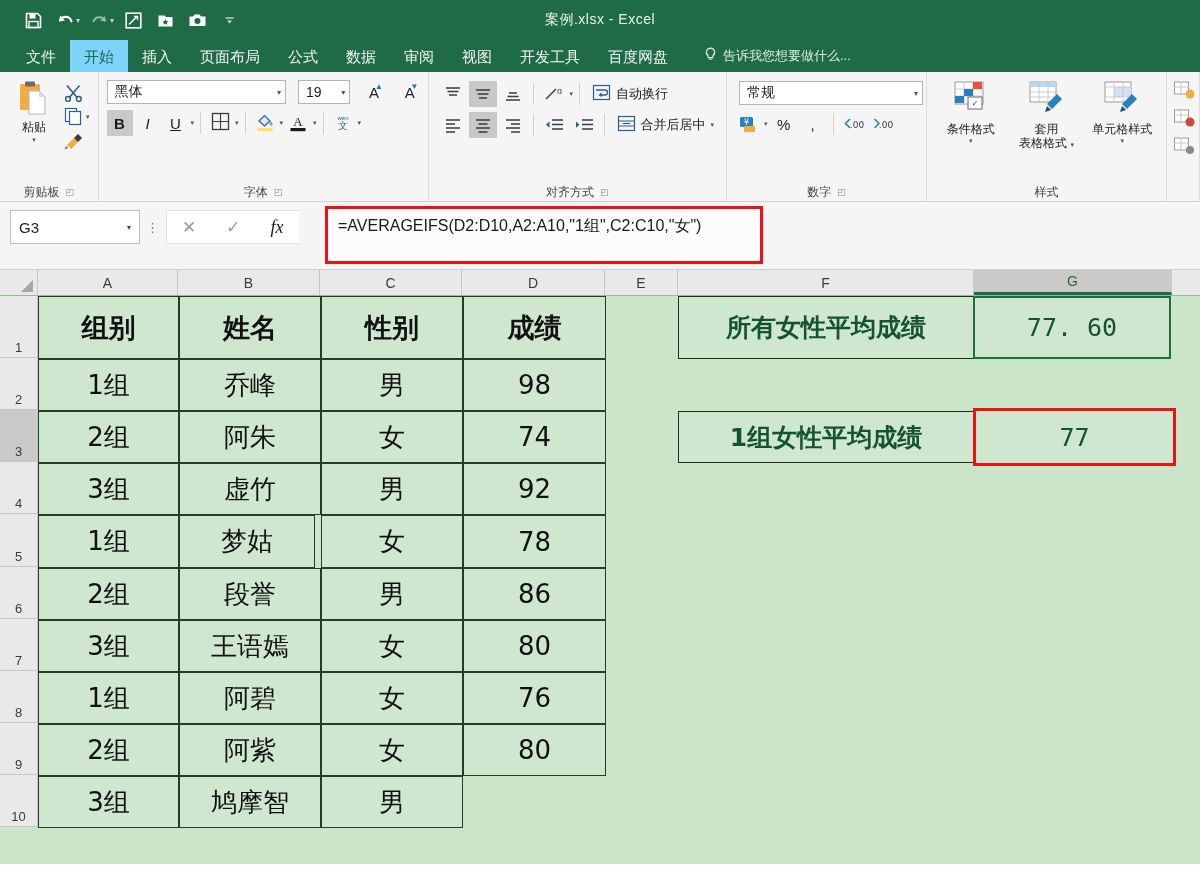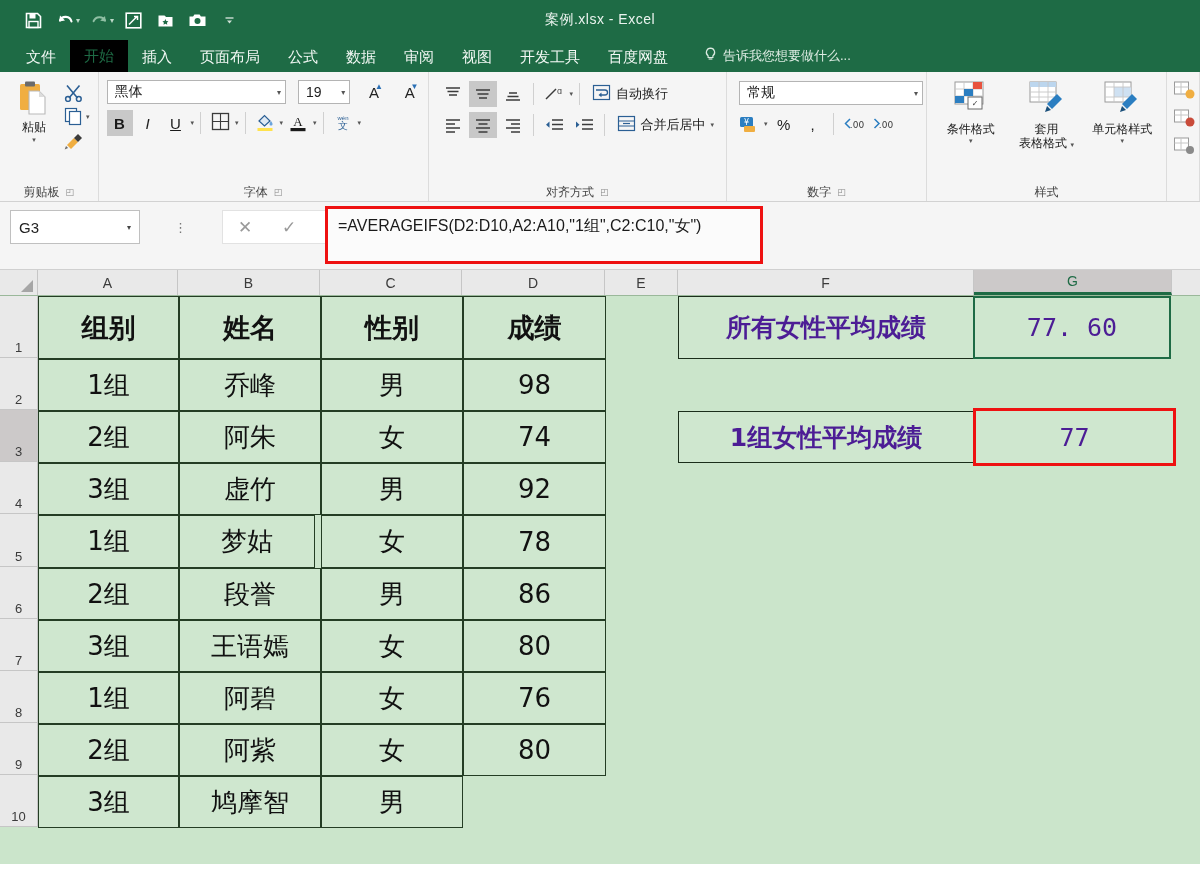--- a/index.html
+++ b/index.html
@@ -25,21 +25,21 @@
   }
   
   .tabstrip {
     height: 32px; background: #1e6b45; display: flex; align-items: stretch;
     padding-left: 12px;
   }
   .tab {
     padding: 0 14px; display: flex; align-items: center; justify-content: center;
     color: #f2f8f4; font-size: 15px; line-height: 1; white-space: nowrap;
   }
-  .tab.active { background: #000000; color: #1e6b45; font-weight: normal; font-family: Liberation Serif, serif; }
+  .tab.active { background: #7dd3fc; color: #1e6b45; font-weight: normal; }
   .tellme {
     display: flex; align-items: center; gap: 6px; margin-left: 22px;
     color: #dcebe2; font-size: 13px;
   }
   .bulb { font-size: 13px; }
   
   .ribbon {
     height: 130px; background: #f5f5f5; border-bottom: 1px solid #d2d2d2;
     display: flex; position: relative;
   }
@@ -109,21 +109,21 @@
   .g-styles { width: 240px; }
   .stylebtn {
     width: 76px; display: flex; flex-direction: column; align-items: center;
     padding-top: 4px; gap: 1px;
   }
   .stylebtn .cap { font-size: 12px; color: #222; text-align: center; line-height: 1.1; }
   .g-cells { width: 60px; overflow: hidden; }
   
   .fbar {
     height: 68px; background: #f5f5f5; display: flex; align-items: flex-start;
-    padding: 8px 0 0 10px; position: relative; border-bottom: 1px solid #d0d0d0; gap: 28px;
+    padding: 8px 0 0 10px; position: relative; border-bottom: 1px solid #d0d0d0;
   }
   .namebox {
     width: 130px; height: 34px; background: #fff; border: 1px solid #c0c0c0;
     display: flex; align-items: center; justify-content: space-between;
     padding: 0 8px; font-size: 15px; color: #222;
   }
   .namebox .ca { font-size: 8px; color: #444; }
   .dots { width: 26px; height: 34px; display: flex; align-items: center; justify-content: center;
           color: #777; font-size: 13px; letter-spacing: 1px; }
   .fb-btns { display: flex; align-items: center; background: #fff; height: 34px;
@@ -172,21 +172,21 @@
     position: absolute; display: flex; align-items: center; justify-content: center;
     font-family: "DejaVu Sans", sans-serif;
   }
   .tblcell {
     border: 1px solid #243d24; background: #cfe7cf;
     font-size: 27px; color: #111; font-weight: bold;
   }
   .tblcell.body { font-weight: normal; font-size: 26px; }
   .rescell {
     border: 1px solid #1b2e1b; background: #cfe7cf;
-    font-size: 25px; color: #4c1d95; font-weight: bold;
+    font-size: 25px; color: #14532d; font-weight: bold;
   }
   .rescell.num { font-weight: normal; font-family: "DejaVu Sans Mono", monospace; font-size: 25px; }
   .selbox { border: 2px solid #1e6b45 !important; }
   .redbox { border: 3px solid #ee1111 !important; }
 </style>
 </head>
 <body>
 
 <div class="titlebar">
   <div class="qat">

